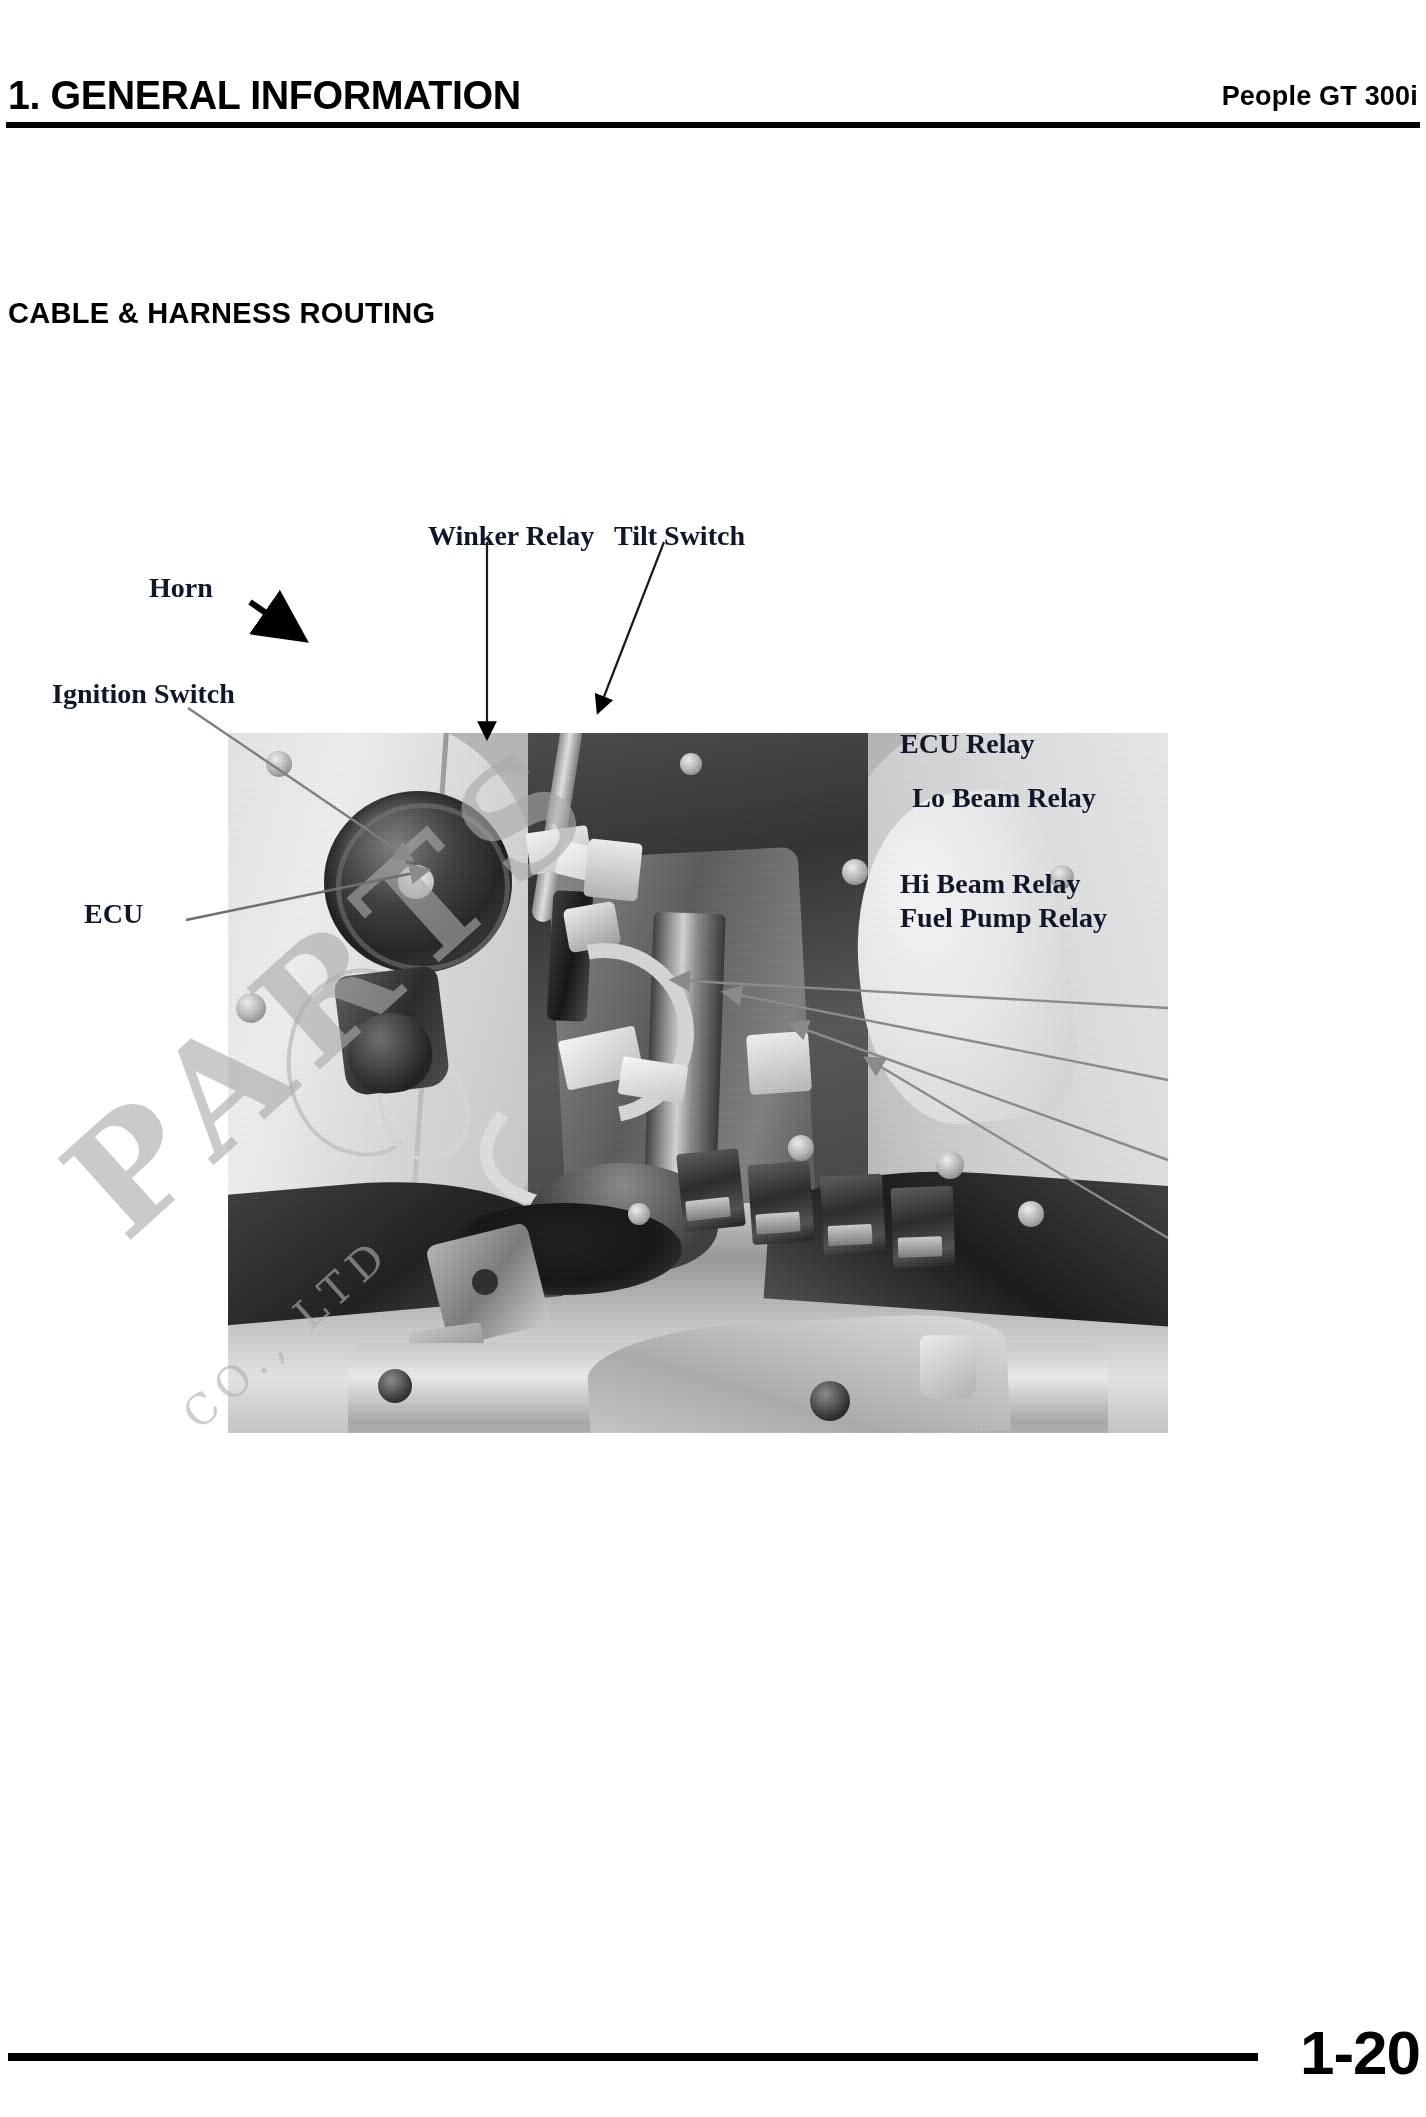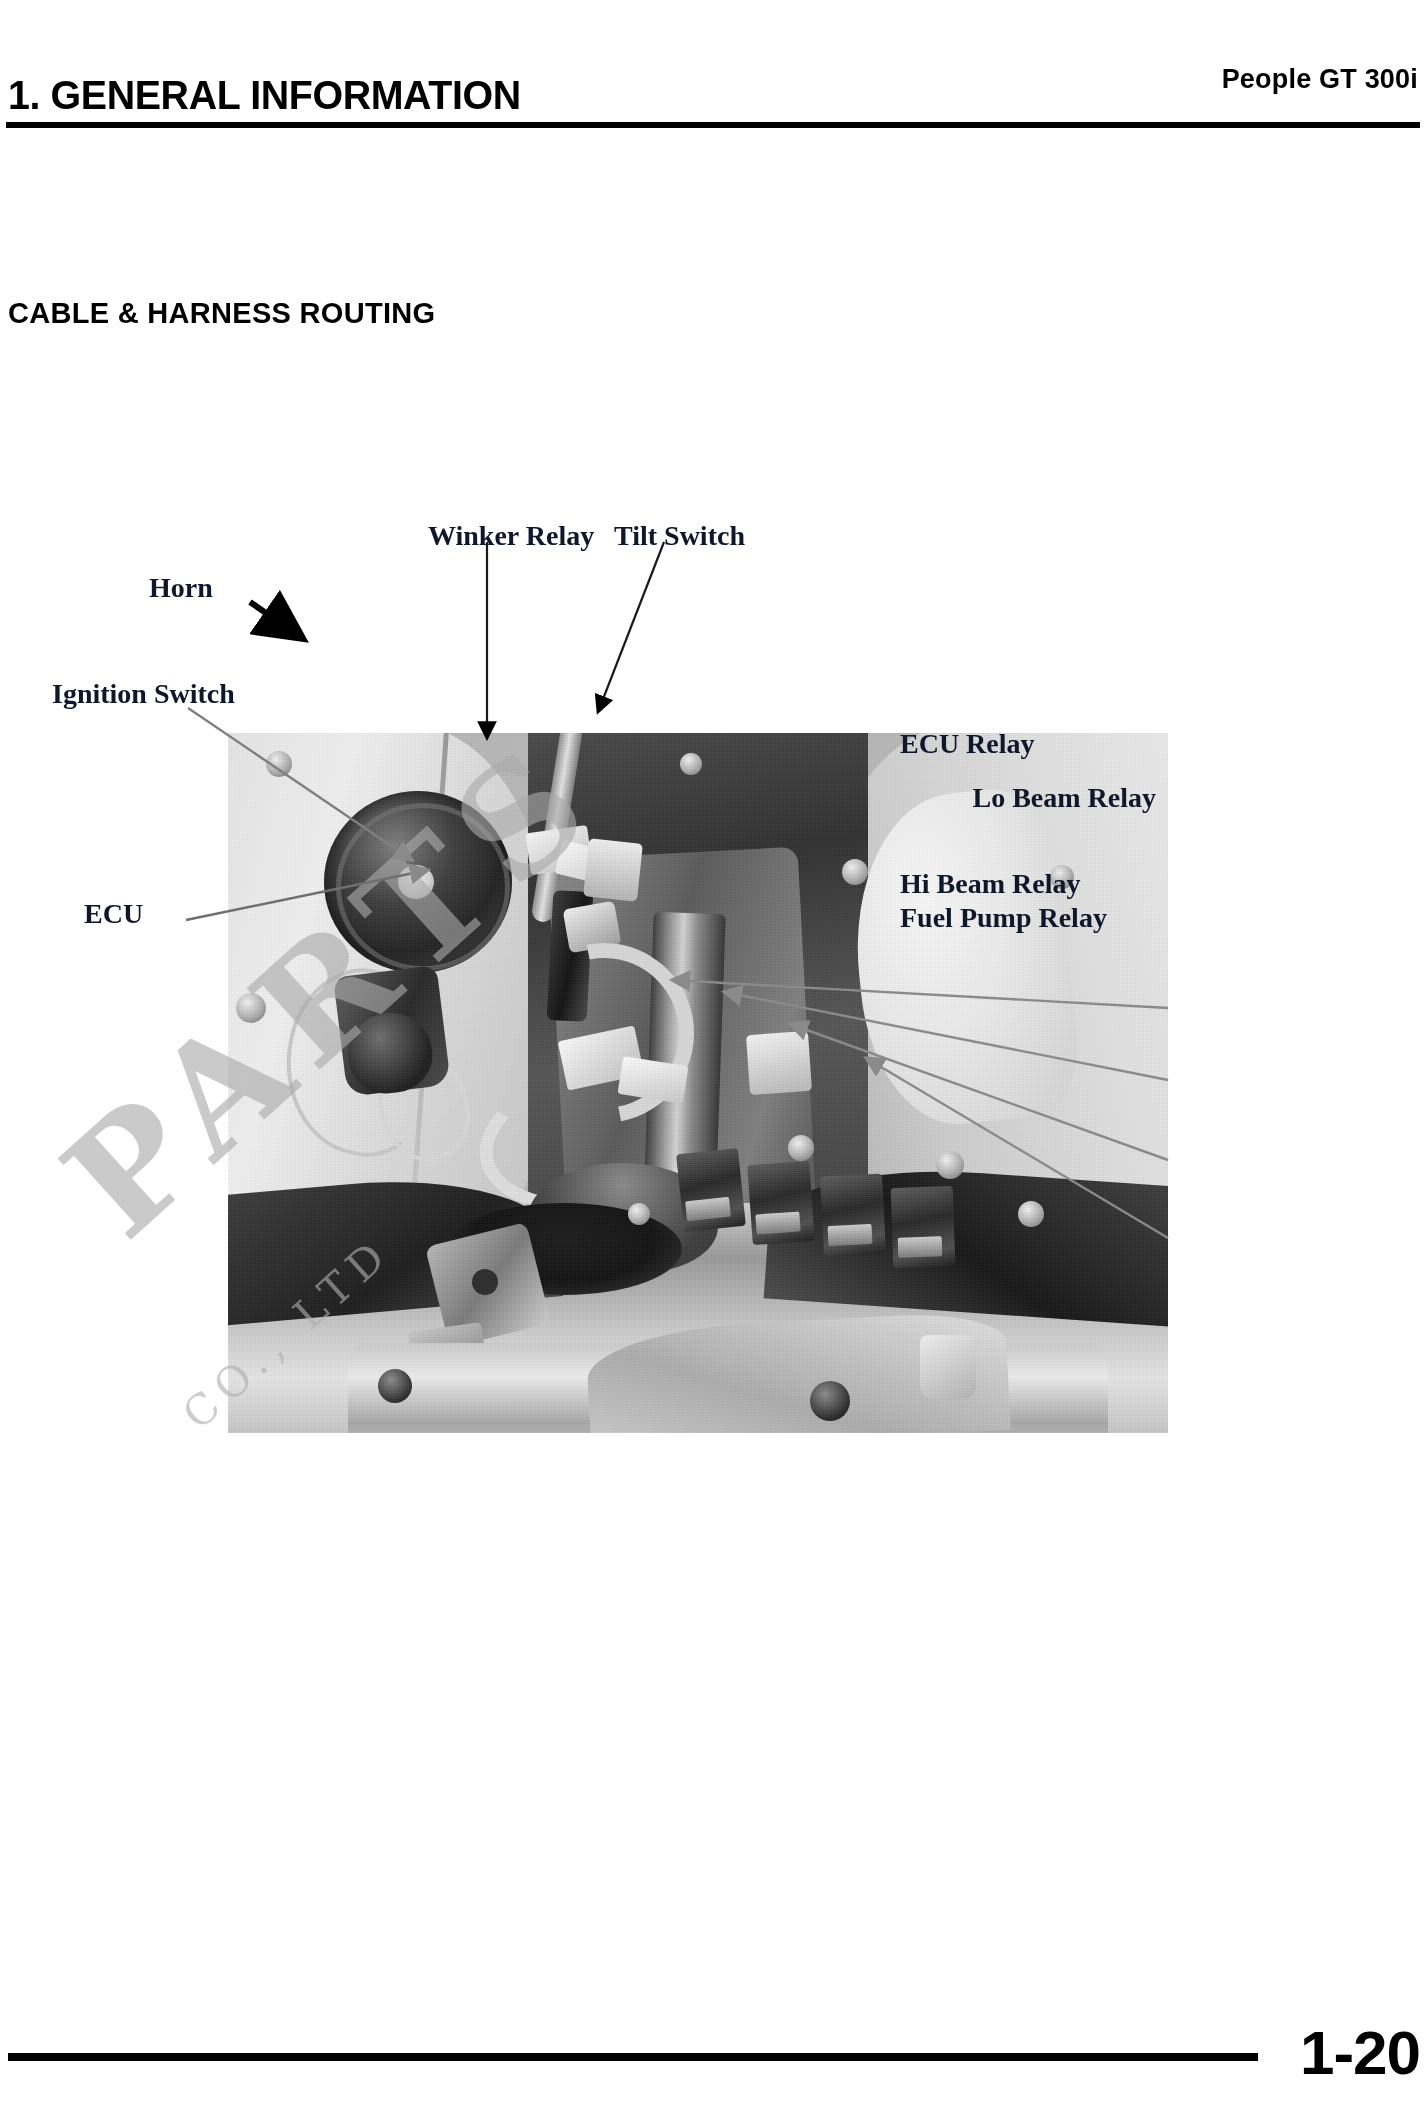--- a/index.html
+++ b/index.html
@@ -56,21 +56,21 @@
     line-height: 46px;
     letter-spacing: -0.4px;
     transform: scaleX(0.96);
     transform-origin: left center;
     white-space: nowrap;
   }
 
   #model-name {
     position: absolute;
     right: 8px;
-    top: 63px;
+    top: 80px;
     font-family: "Liberation Sans", sans-serif;
     font-weight: bold;
     font-size: 27px;
     line-height: 32px;
     letter-spacing: 0.2px;
     white-space: nowrap;
   }
 
   #header-rule {
     position: absolute;
@@ -544,21 +544,21 @@
     <div class="callout" style="left:614px; top:100px;">Tilt Switch</div>
 
     <div class="callout" style="left:133px; top:152px;margin-left:16px;">Horn</div>
 
     <div class="callout" style="left:52px; top:258px;">Ignition Switch</div>
 
     <div class="callout" style="left:84px; top:478px;">ECU</div>
 
     <div class="callout right" style="left:900px; top:308px; width:256px; text-align:left;">ECU Relay</div>
 
-    <div class="callout right" style="left:900px; top:362px; width:256px; text-align:right;">Lo Beam Relay</div>
+    <div class="callout right" style="left:876px; top:362px; width:256px; text-align:center;">Lo Beam Relay</div>
 
     <div class="callout right" style="left:900px; top:428px; width:256px; text-align:left;margin-top:20px;">Hi Beam Relay</div>
 
     <div class="callout right" style="left:900px; top:482px; width:256px; text-align:left;">Fuel Pump Relay</div>
 
   </div>
 
   <div id="footer-rule"></div>
   <div id="page-number">1-20</div>
 

